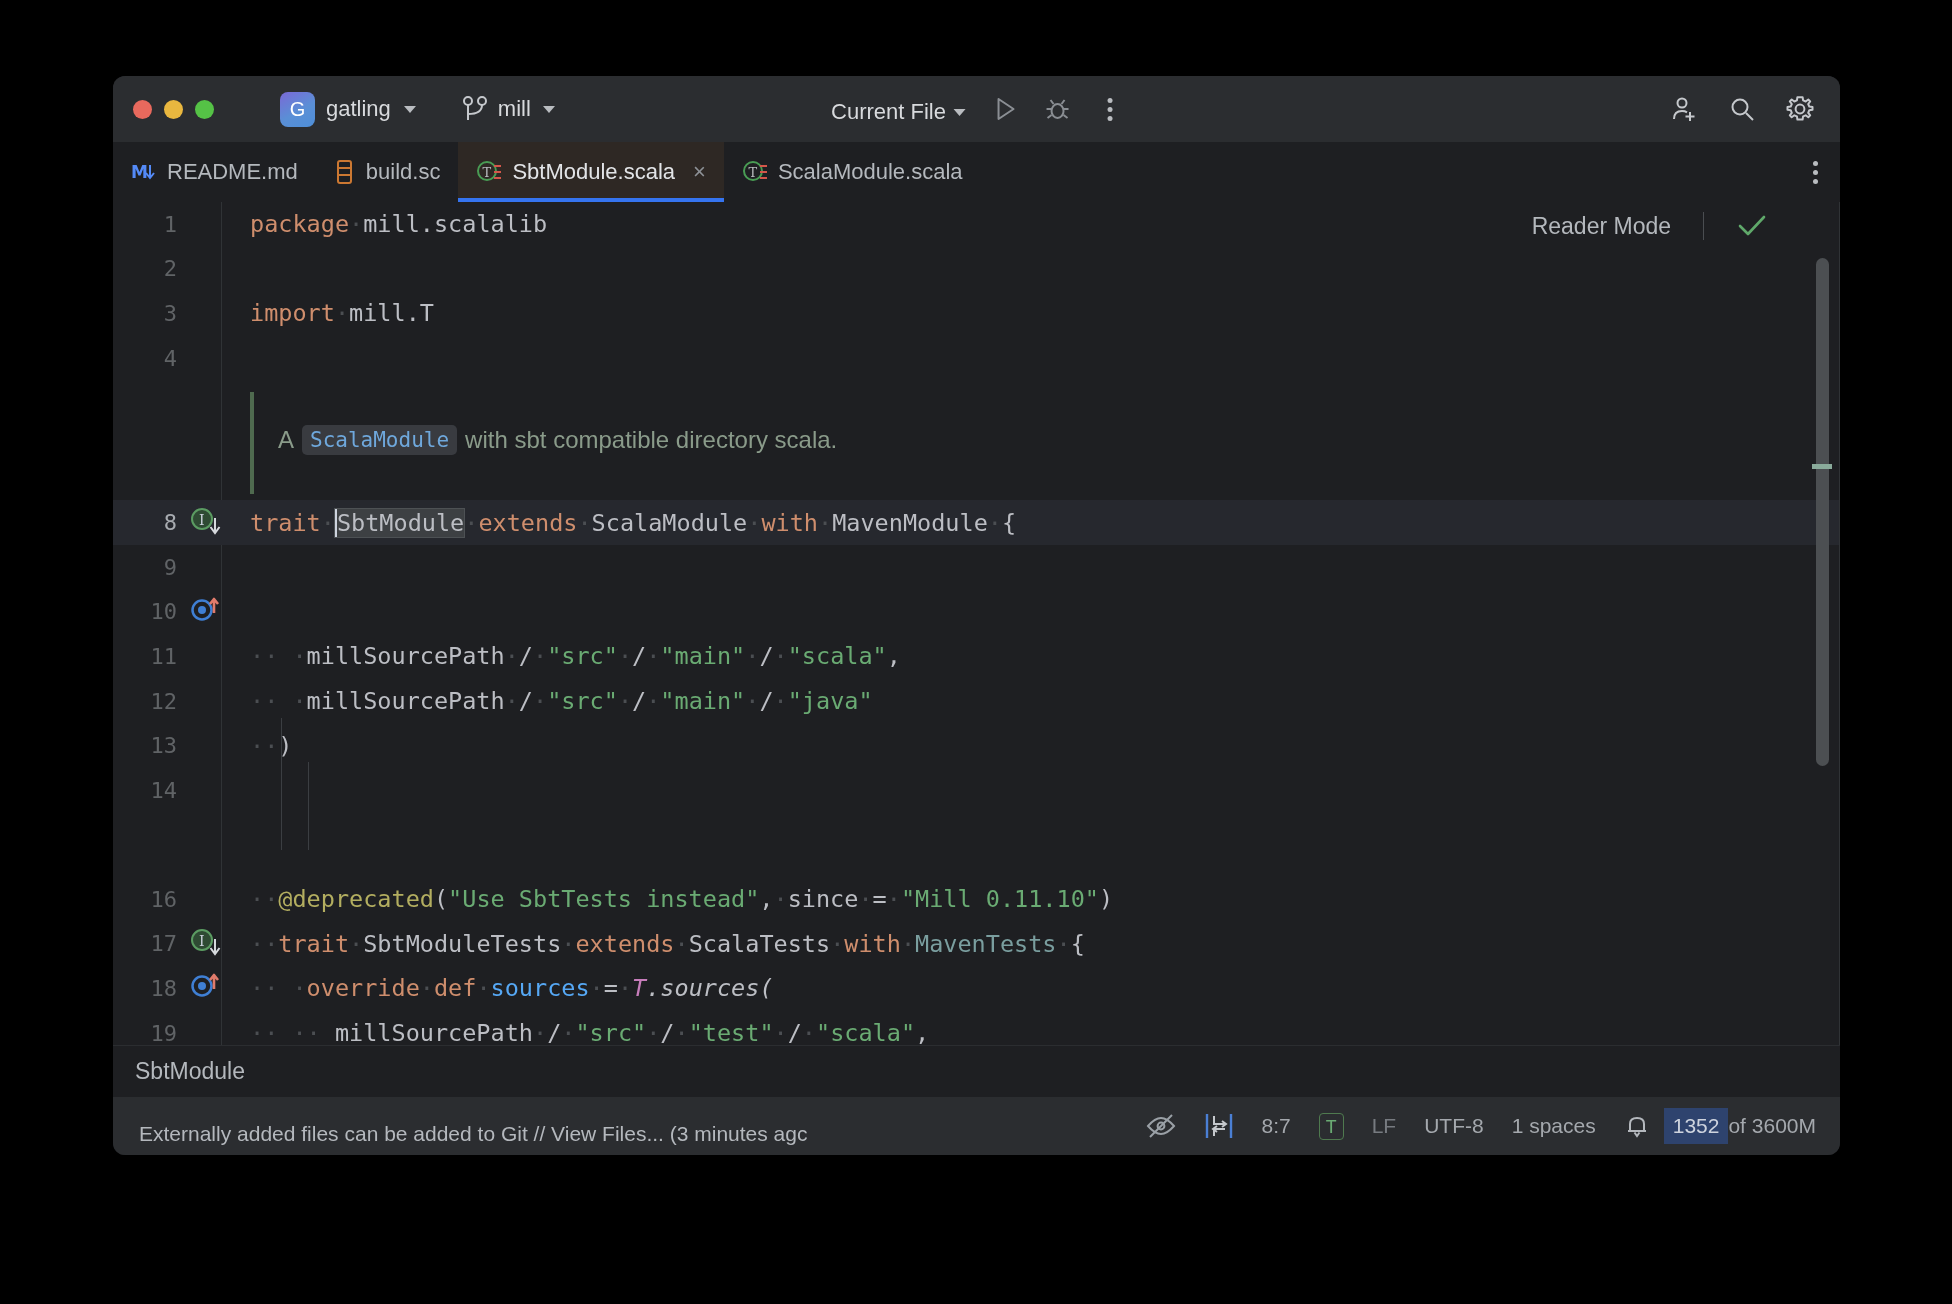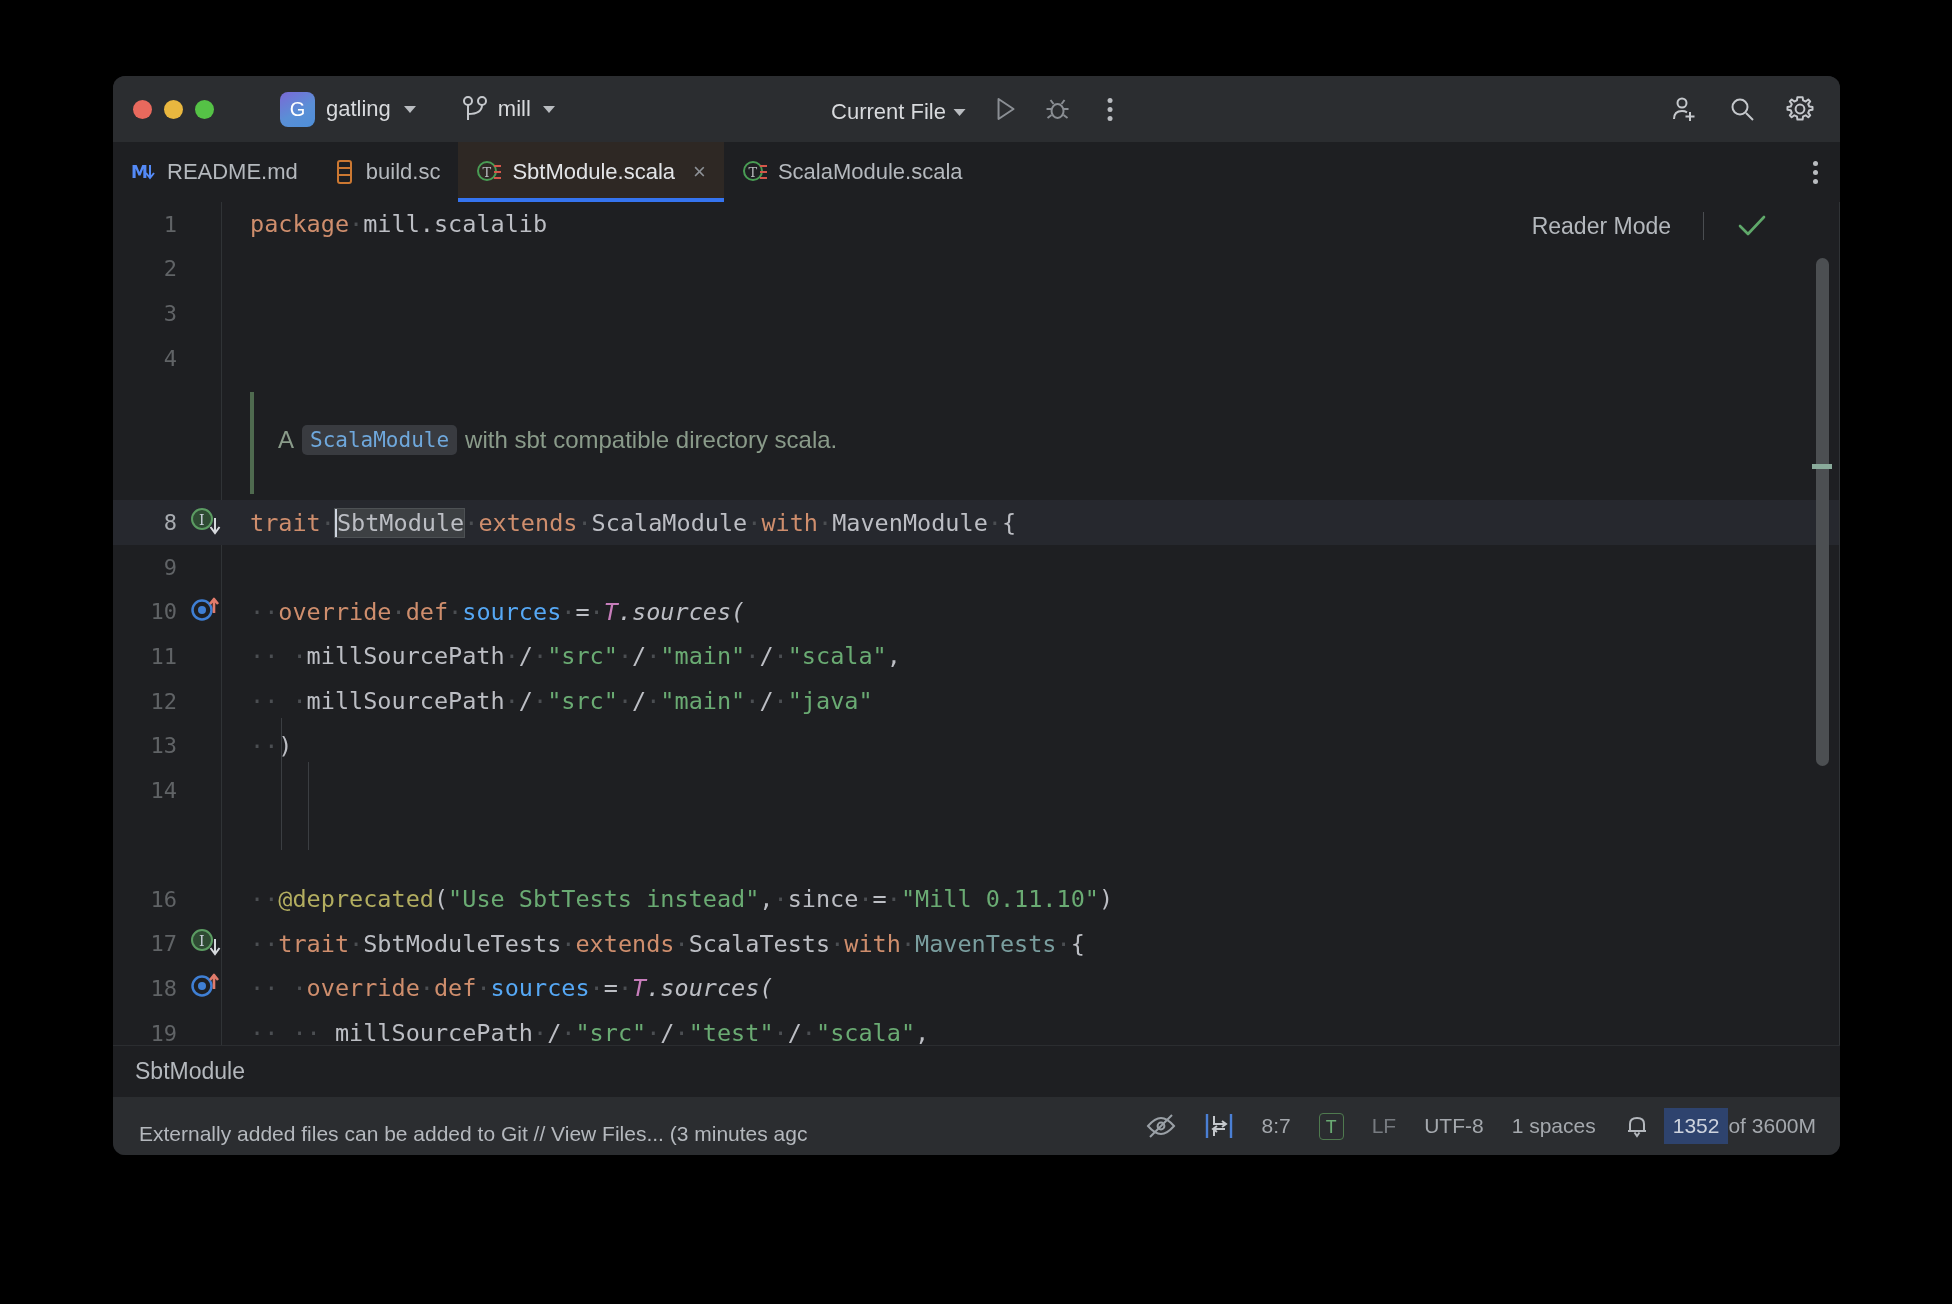--- a/index.html
+++ b/index.html
@@ -390,20 +390,21 @@
         <span class="lnum">1</span>
         <span class="ctext"><span class="kw">package</span><span class="dot">·</span><span class="ident">mill.scalalib</span></span>
       </div>
 
       <div class="row" style="top:44.6px; position:absolute; left:0; right:0;">
         <span class="lnum">2</span>
       </div>
 
       <div class="row" style="top:89.2px; position:absolute; left:0; right:0;">
         <span class="lnum">3</span>
+        <span class="ctext"><span class="kw">import</span><span class="dot">·</span><span class="ident">mill.T</span></span>
       </div>
 
       <div class="row" style="top:133.8px; position:absolute; left:0; right:0;">
         <span class="lnum">4</span>
       </div>
 
       <div class="docrow" style="top:178.4px; position:absolute; left:0; right:0;">
         <div class="docbar"></div>
         <div class="doctext">
           <span>A</span>
@@ -430,21 +431,20 @@
 
       <div class="row" style="top:387.6px; position:absolute; left:0; right:0;">
         <span class="lnum">10</span>
         <span class="gic">
           <svg width="34" height="34" viewBox="0 0 34 34">
             <circle cx="13" cy="15" r="9.5" fill="none" stroke="#3f7fd4" stroke-width="2.5"></circle>
             <circle cx="13" cy="15" r="4" fill="#3f7fd4"></circle>
             <path d="M25 18 L25 5 M21 9 L25 4 L29 9" stroke="#e07b6b" stroke-width="2.6" fill="none" stroke-linejoin="round"></path>
           </svg>
         </span>
-        <span class="ctext"><span class="dot">··</span><span class="kw">override</span><span class="dot">·</span><span class="kw">def</span><span class="dot">·</span><span class="fn">sources</span><span class="dot">·</span><span class="ident">=</span><span class="dot">·</span><span class="typ">T</span><span class="itl">.sources(</span></span>
       </div>
 
       <div class="row" style="top:432.2px; position:absolute; left:0; right:0;">
         <span class="lnum">11</span>
         <span class="ctext"><span class="dot">··&nbsp;·</span><span class="ident">millSourcePath</span><span class="dot">·</span><span class="ident">/</span><span class="dot">·</span><span class="str">"src"</span><span class="dot">·</span><span class="ident">/</span><span class="dot">·</span><span class="str">"main"</span><span class="dot">·</span><span class="ident">/</span><span class="dot">·</span><span class="str">"scala"</span><span class="ident">,</span></span>
       </div>
 
       <div class="row" style="top:476.8px; position:absolute; left:0; right:0;">
         <span class="lnum">12</span>
         <span class="ctext"><span class="dot">··&nbsp;·</span><span class="ident">millSourcePath</span><span class="dot">·</span><span class="ident">/</span><span class="dot">·</span><span class="str">"src"</span><span class="dot">·</span><span class="ident">/</span><span class="dot">·</span><span class="str">"main"</span><span class="dot">·</span><span class="ident">/</span><span class="dot">·</span><span class="str">"java"</span></span>

